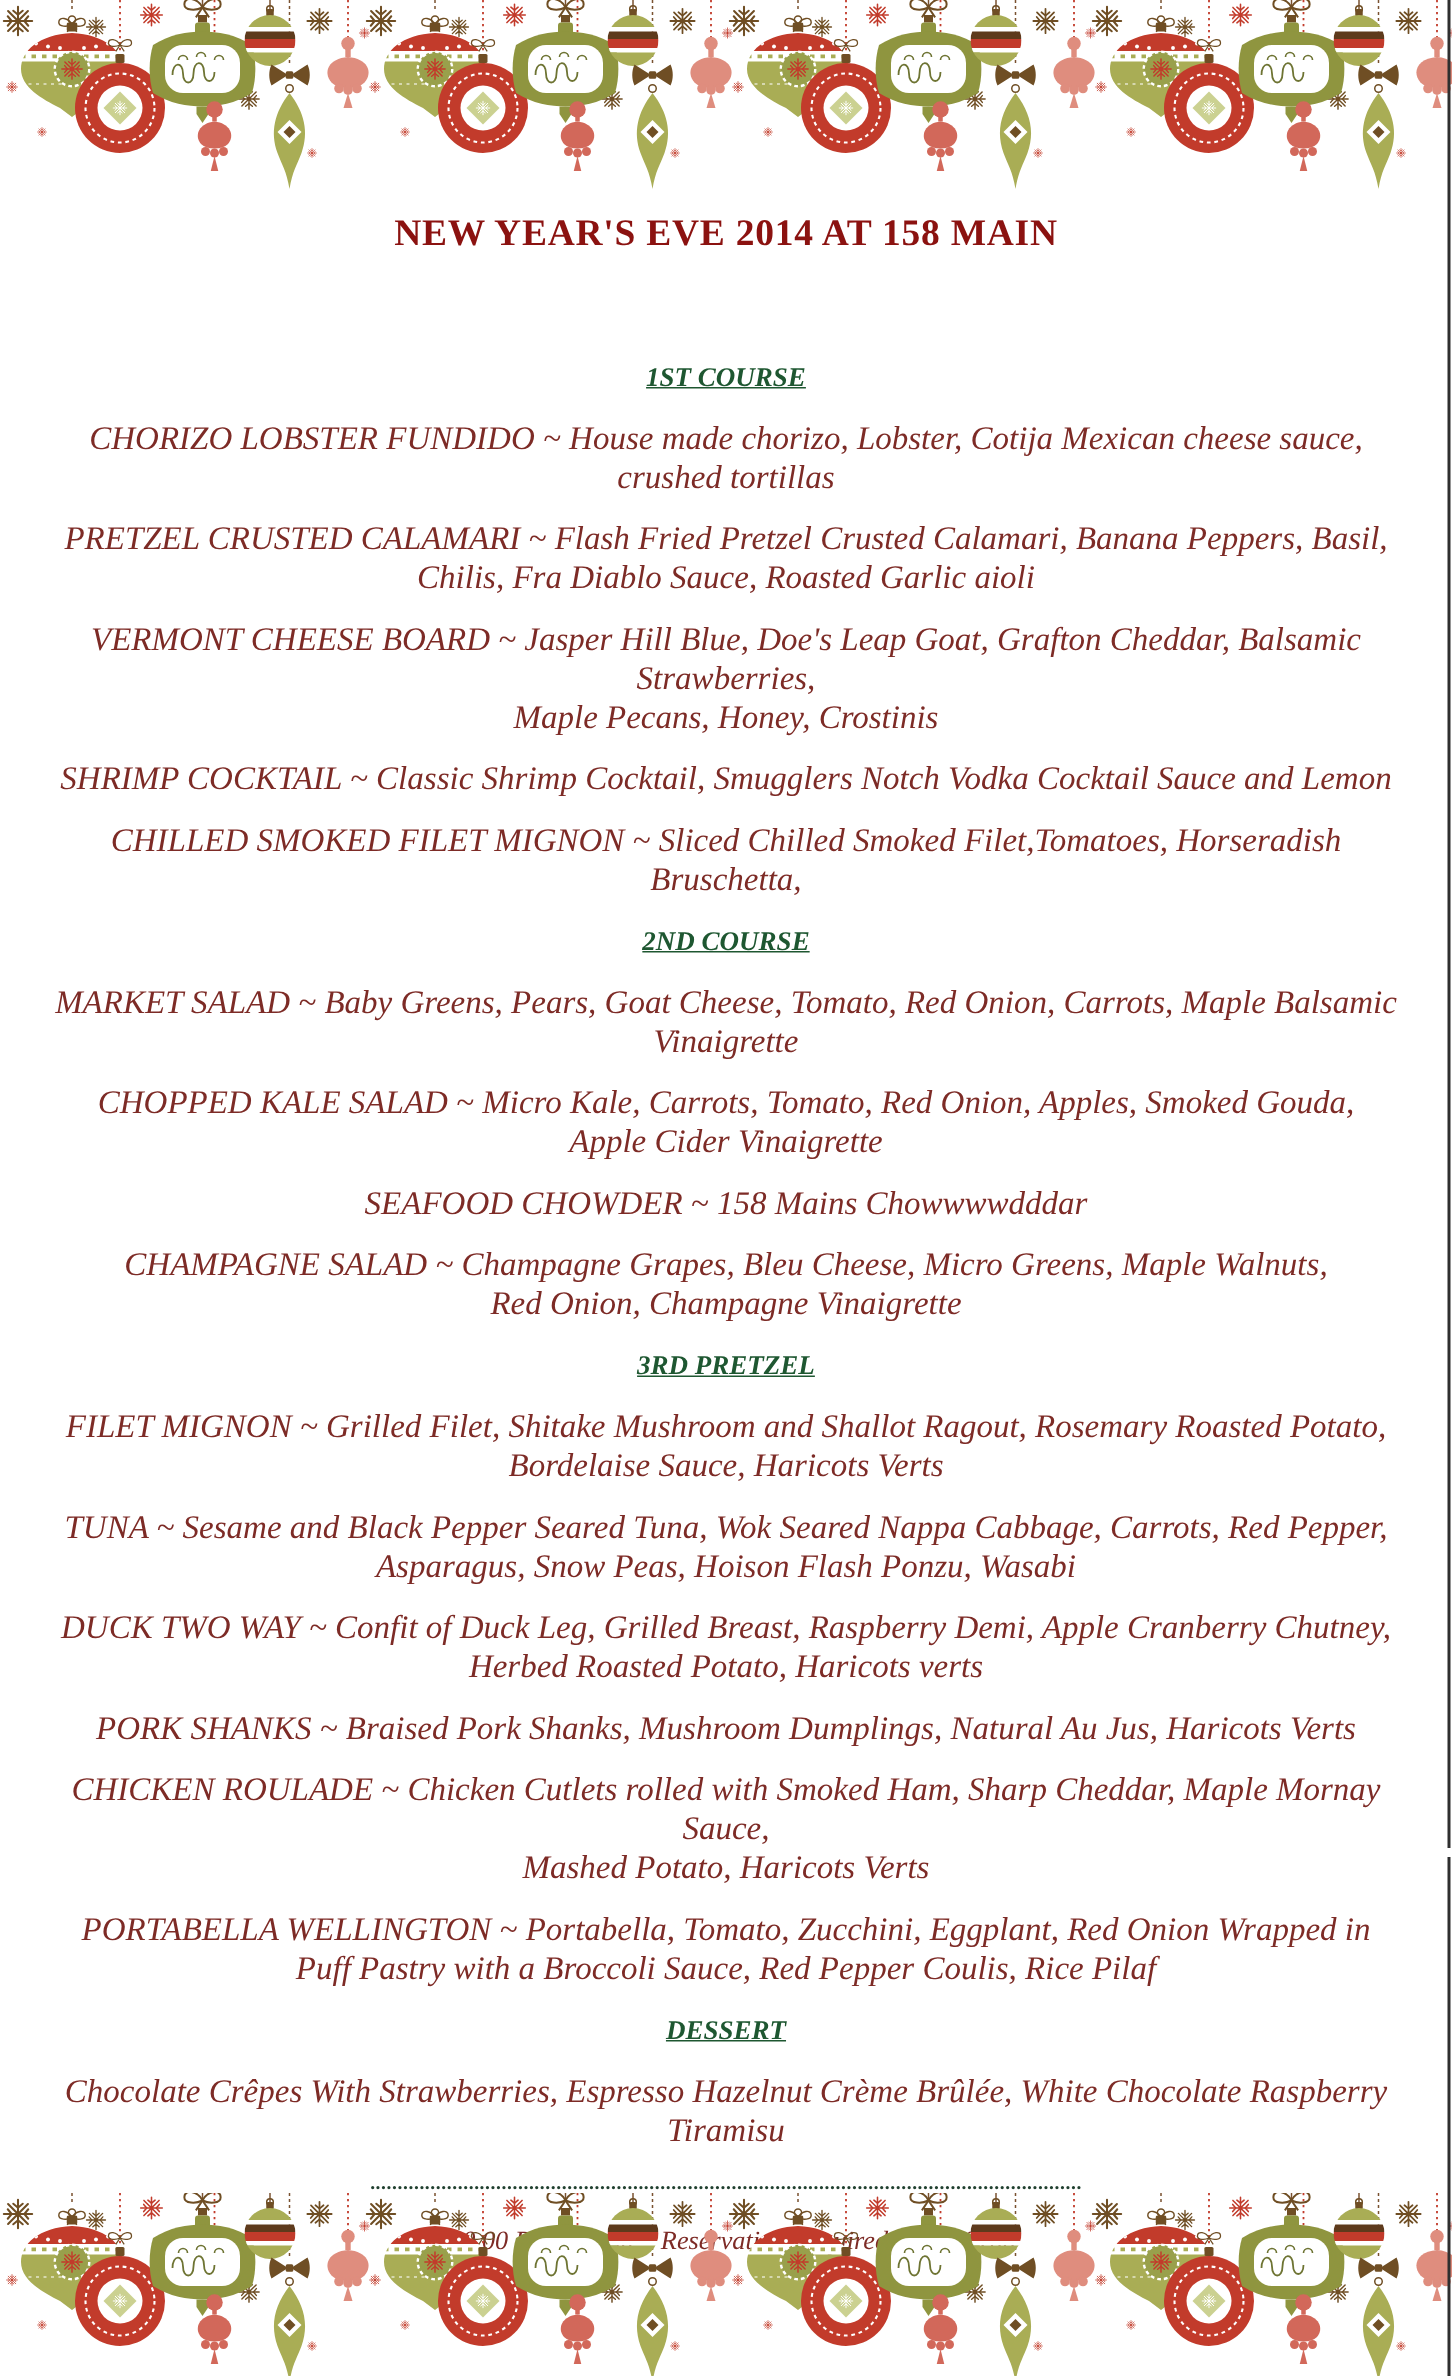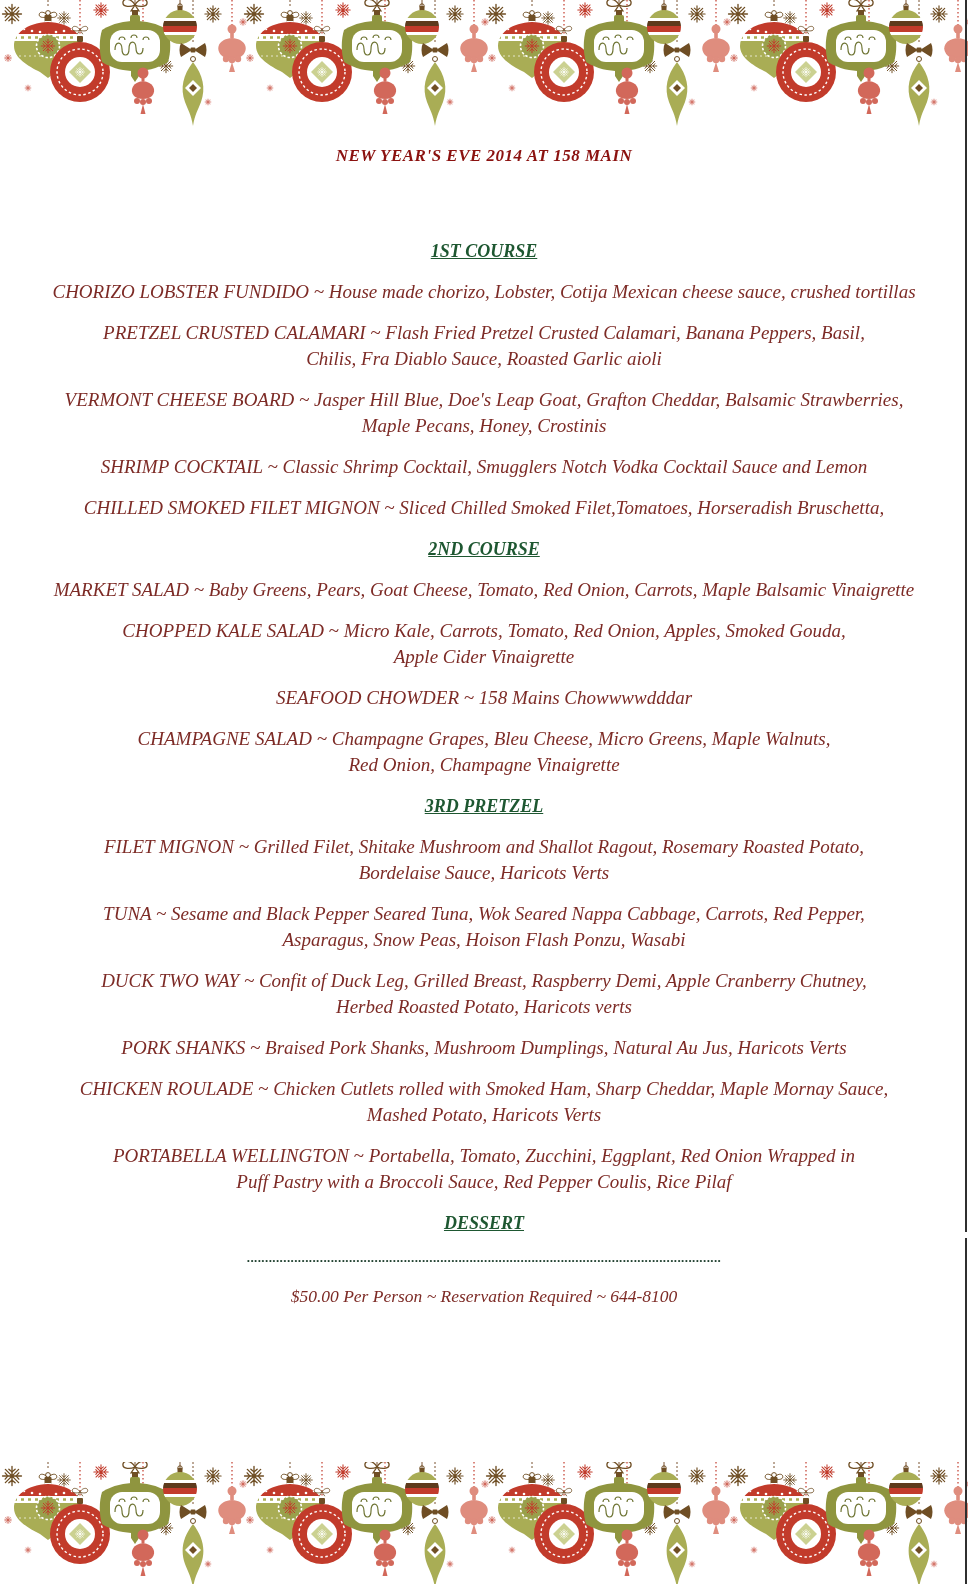--- a/index.html
+++ b/index.html
@@ -8,30 +8,30 @@
     font-family:"Liberation Serif","DejaVu Serif",serif;
   }
   .ornament-border{position:absolute;left:0;width:968px;height:128px;pointer-events:none;}
   .ornament-border.top{top:0;}
   .ornament-border.bottom{top:1462px;}
   .right-edge{position:absolute;right:1px;width:2px;background:#2f2f2f;}
   .right-edge.seg-top{top:0;height:1232px;}
   .right-edge.seg-bottom{top:1238px;height:346px;}
   .menu{position:absolute;top:0;left:0;width:968px;text-align:center;padding-top:142px;box-sizing:border-box;}
   .menu-title{
-    font-size:17px;line-height:28px;font-weight:bold;font-style:italic;
+    font-size:25px;line-height:28px;font-weight:bold;
     color:#8b1210;letter-spacing:0.5px;margin:0;
   }
   .course-section:first-of-type .course-heading{margin-top:68px;}
   .course-heading{
     font-size:18px;line-height:26px;font-weight:bold;font-style:italic;
     color:#1e5731;text-decoration:underline;margin:0 12px 15px;
   }
   .menu-item{
-    font-size:19px;line-height:26px;font-style:italic;
+    font-size:22px;line-height:26px;font-style:italic;
     color:#7d2b26;margin:0 30px 15px;
   }
   .dotted-divider{
     margin:14px 0 0;line-height:14px;font-size:13px;font-weight:bold;
     color:#20402f;letter-spacing:0.4px;white-space:nowrap;font-style:normal;
   }
   .price-line{
     margin:18px 30px 0;font-size:17.5px;line-height:26px;font-style:italic;color:#7d2b26;
   }
 </style>
@@ -245,20 +245,23 @@
         <div>Mashed Potato, Haricots Verts</div>
       </div>
     <div class="menu-item">
         <div>PORTABELLA WELLINGTON ~ Portabella, Tomato, Zucchini, Eggplant, Red Onion Wrapped in</div>
         <div>Puff Pastry with a Broccoli Sauce, Red Pepper Coulis, Rice Pilaf</div>
       </div>
   </section>
 
   <section class="course-section">
     <h2 class="course-heading">DESSERT</h2>
+    <div class="menu-item">
+        <div>Chocolate Crêpes With Strawberries, Espresso Hazelnut Crème Brûlée, White Chocolate Raspberry Tiramisu</div>
+      </div>
   </section>
 
   <div class="dotted-divider">..................................................................................................................................</div>
   <div class="price-line">$50.00 Per Person ~ Reservation Required ~ 644-8100</div>
 </div>
 
 <svg class="ornament-border bottom" viewBox="0 0 968 128">
   <use href="#orn-tile"></use>
   <use href="#orn-tile" transform="translate(242,0)"></use>
   <use href="#orn-tile" transform="translate(484,0)"></use>

